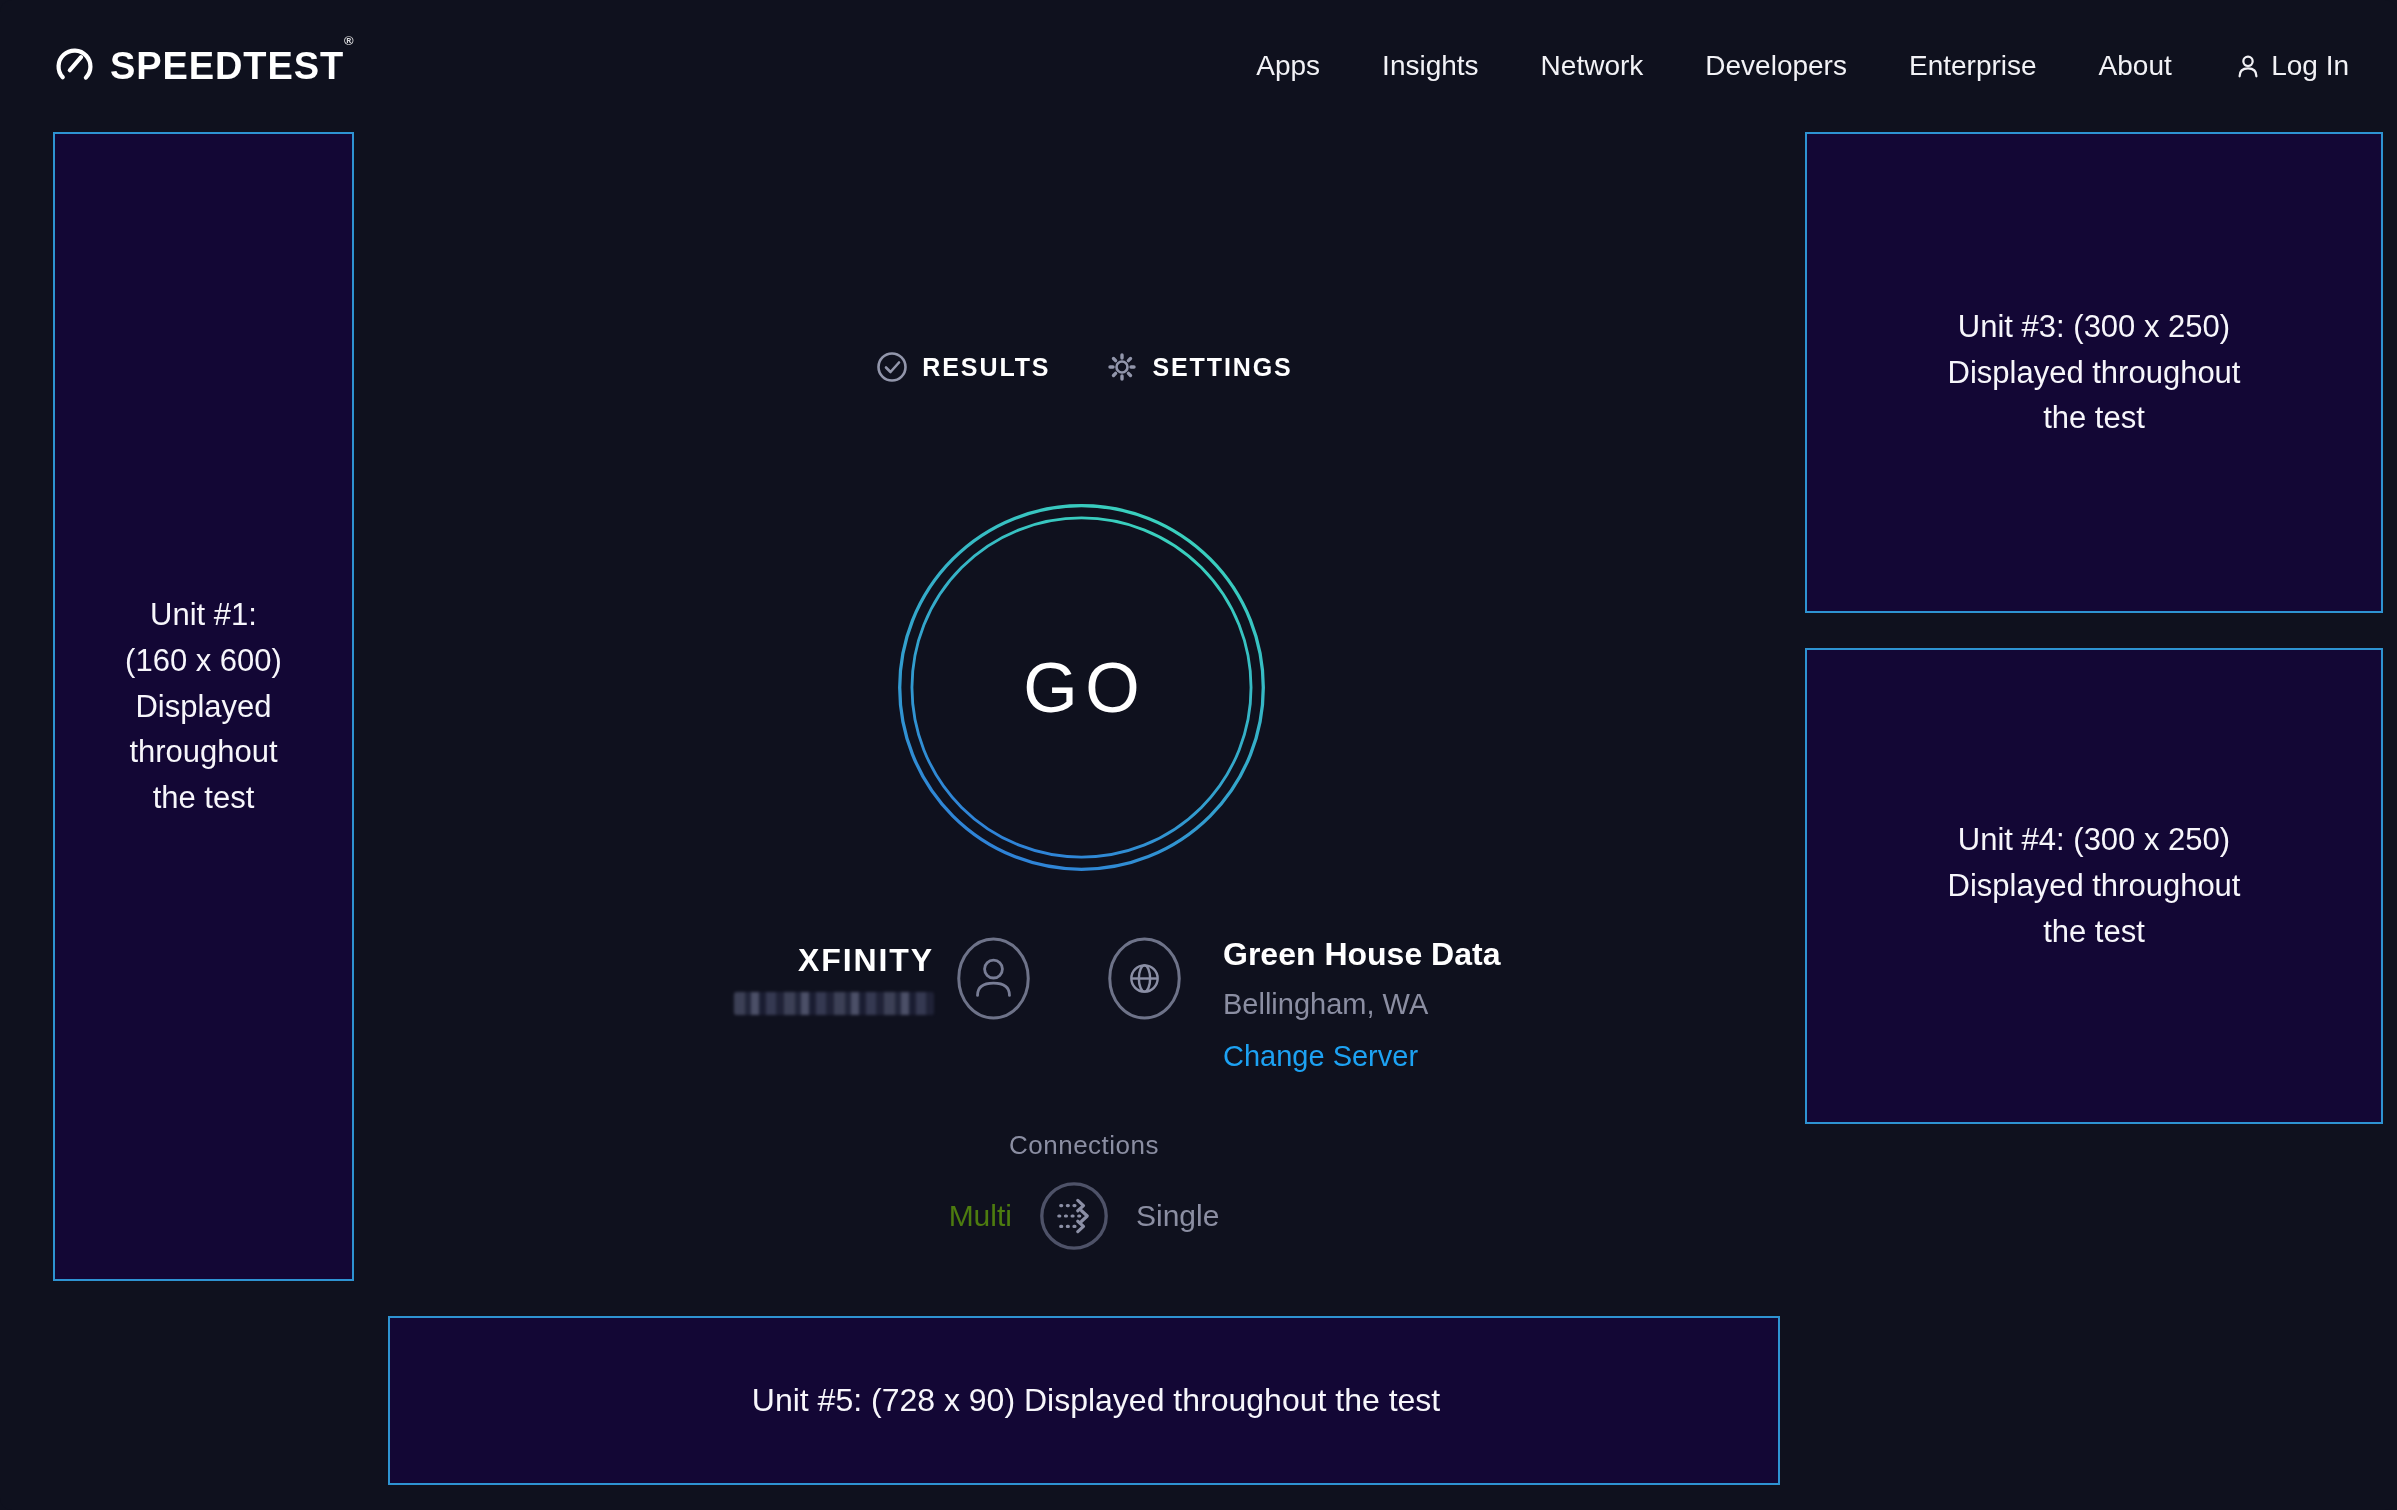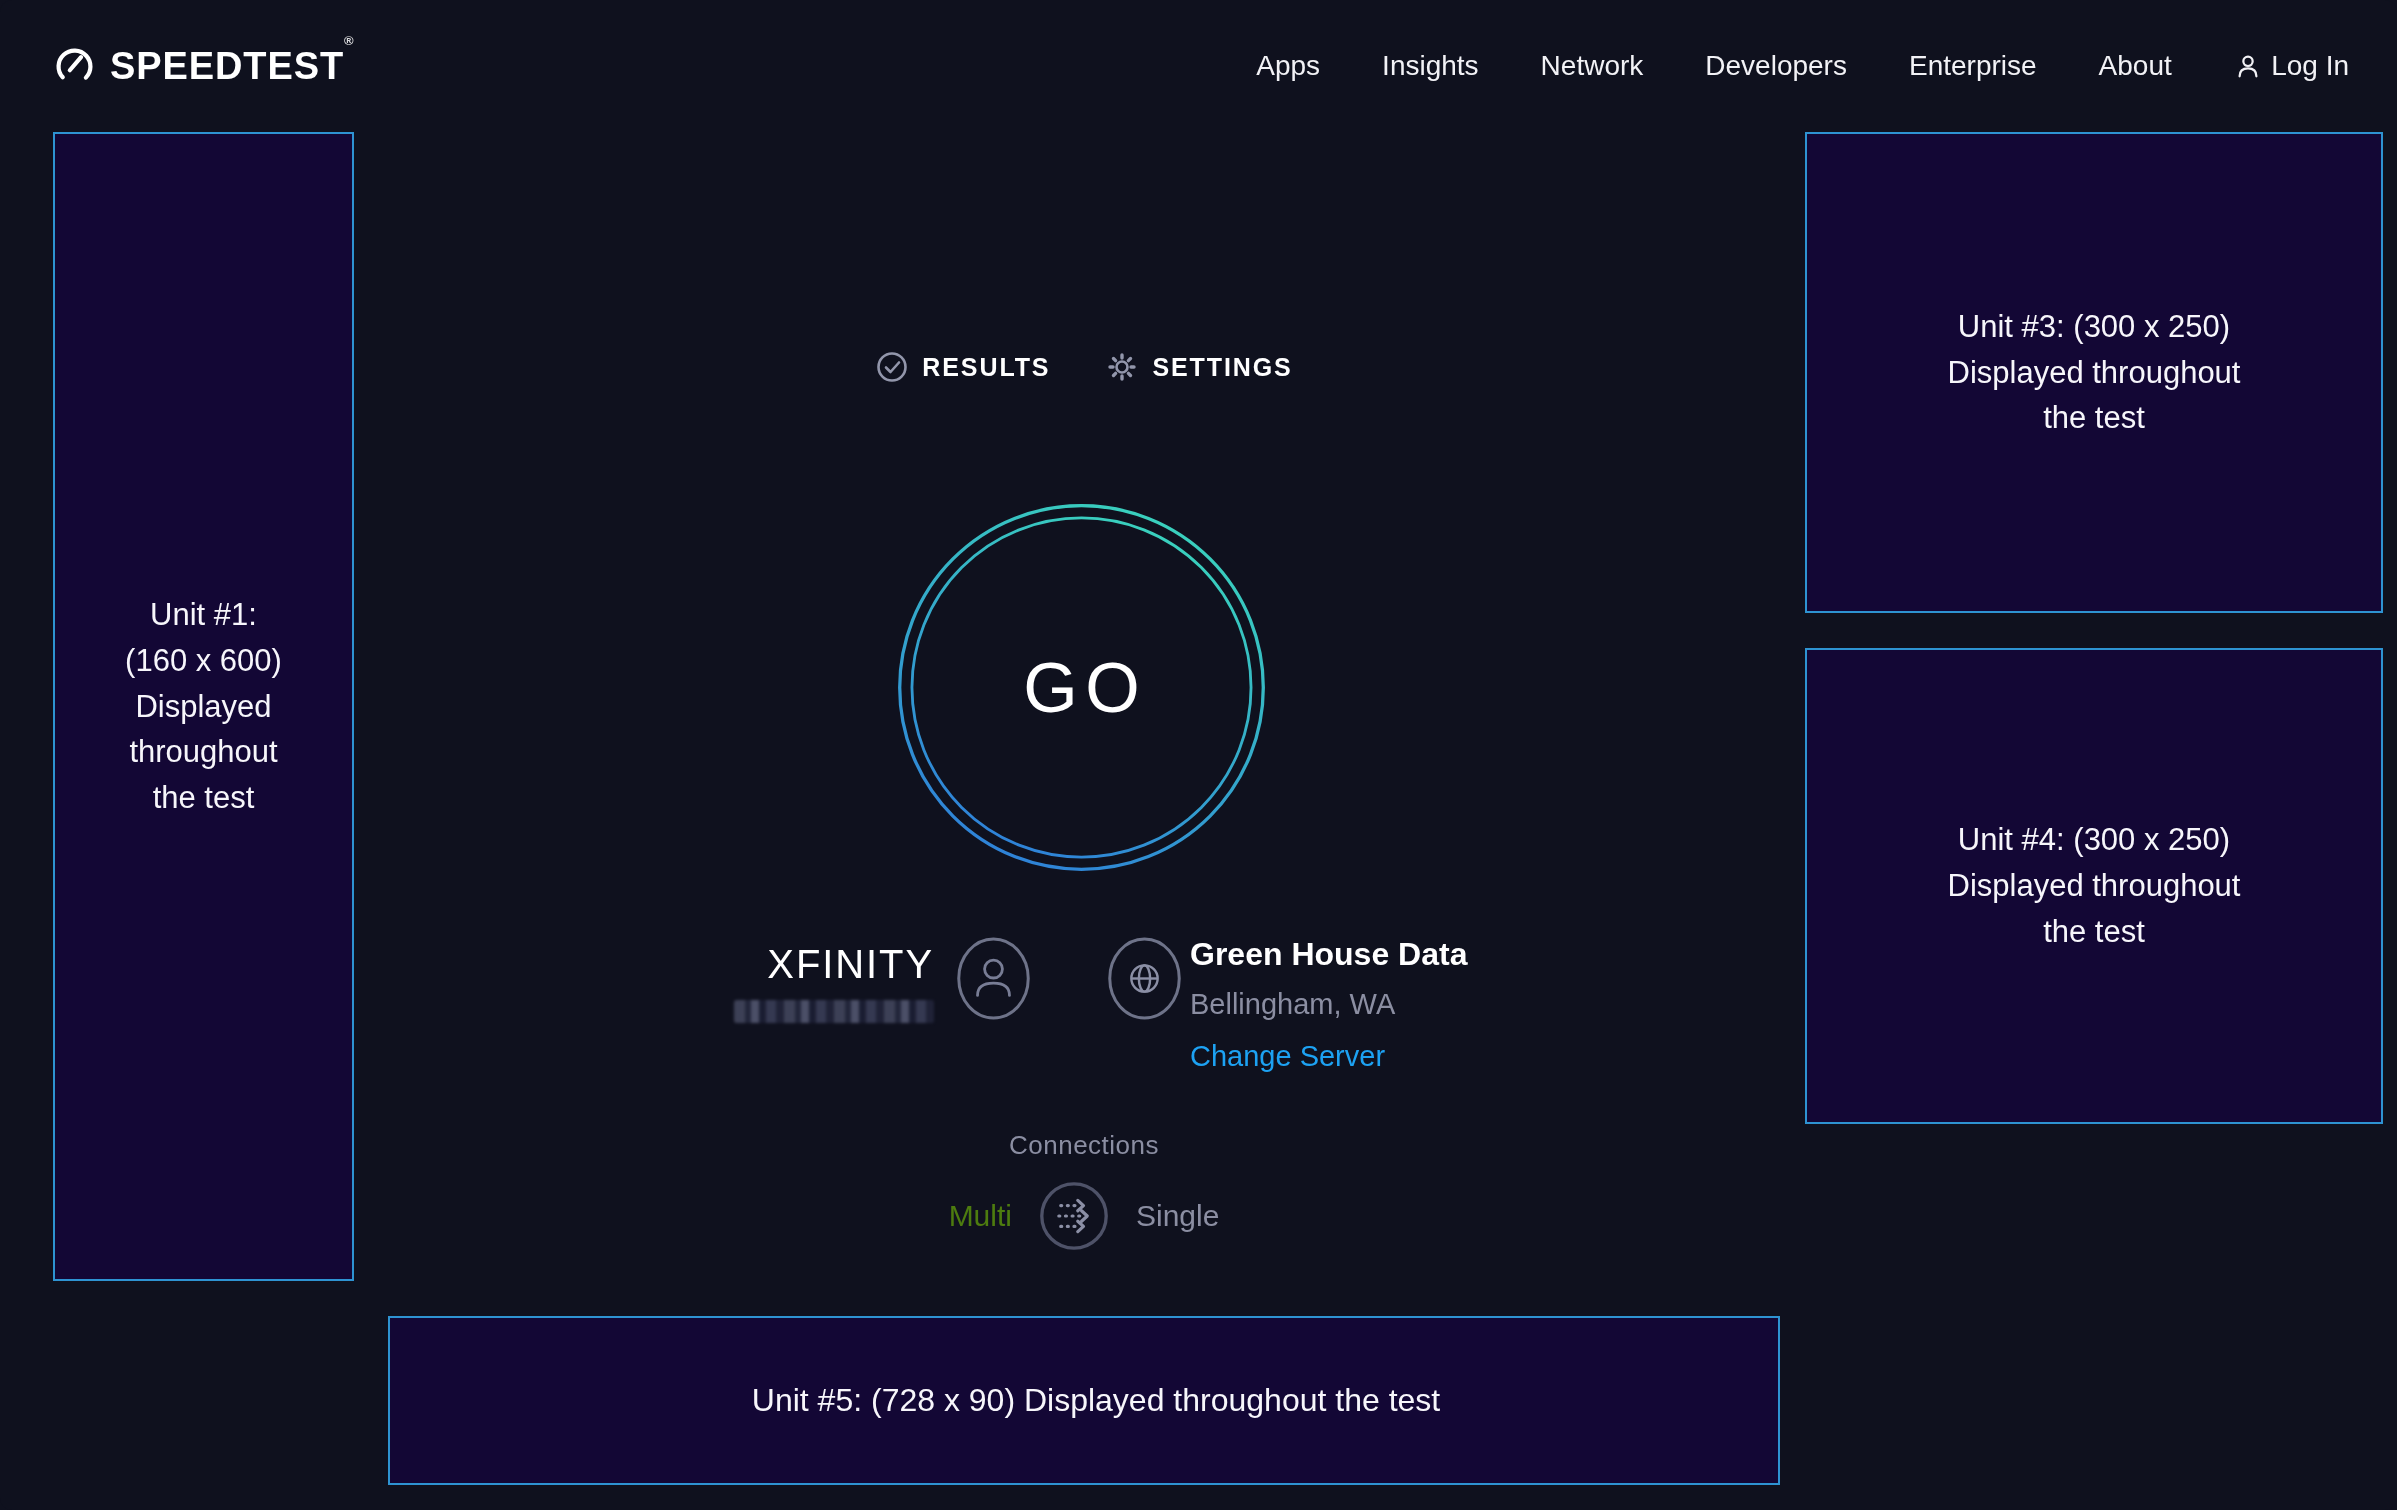--- a/index.html
+++ b/index.html
@@ -42,29 +42,29 @@
   .go-wrap { position:absolute; left:895px; top:501px; width:373px; height:373px; cursor:pointer; }
   .go-label {
     position:absolute; left:0; top:0; width:100%; height:100%;
     display:flex; align-items:center; justify-content:center;
     font-size:70px; font-weight:400; letter-spacing:7.5px; color:#ffffff; padding-left:7.5px; box-sizing:border-box;
   }
   
   .providers { position:absolute; left:388px; top:927px; width:1392px; height:188px; }
   .isp-group { position:absolute; right:748px; top:7.5px; display:flex; align-items:flex-start; gap:21px; }
   .isp-col { display:flex; flex-direction:column; align-items:flex-end; margin-top:7.5px; }
-  .isp-name { font-size:40px; font-weight:400; letter-spacing:1.9px; color:#ffffff; }
+  .isp-name { font-size:32px; font-weight:700; letter-spacing:1.9px; color:#ffffff; }
   .redacted {
     width:200px; height:22.6px; margin-top:13px; border-radius:2.8px; opacity:.85;
     background:repeating-linear-gradient(90deg,
       #454960 0 11.3px, #262a40 11.3px 17px, #565a74 17px 25.4px,
       #1d2036 25.4px 32px, #3c405a 32px 42px, #23263c 42px 50px);
     filter:blur(1.4px);
   }
-  .server-group { position:absolute; left:718px; top:7.5px; display:flex; align-items:flex-start; gap:7px; }
+  .server-group { position:absolute; left:718px; top:7.5px; display:flex; align-items:flex-start; gap:40px; }
   .server-col { display:flex; flex-direction:column; margin-top:1.9px; }
   .server-name { font-size:32px; font-weight:600; color:#ffffff; margin-bottom:15px; }
   .server-loc  { font-size:29px; color:var(--muted,#8b8ea2); margin-bottom:19px; }
   .server-change { font-size:29px; font-weight:500; color:var(--link,#1da2f3); cursor:pointer; }
   
   .connections { position:absolute; left:388px; top:1130px; width:1392px; text-align:center; }
   .conn-label { font-size:26px; color:var(--muted,#8b8ea2); letter-spacing:0.5px; }
   .conn-row { margin-top:19px; display:flex; align-items:center; justify-content:center; gap:26px; }
   .conn-multi  { font-size:30px; font-weight:500; color:#4d7c0f; cursor:pointer; }
   .conn-single { font-size:30px; color:var(--muted,#8b8ea2); cursor:pointer; }

